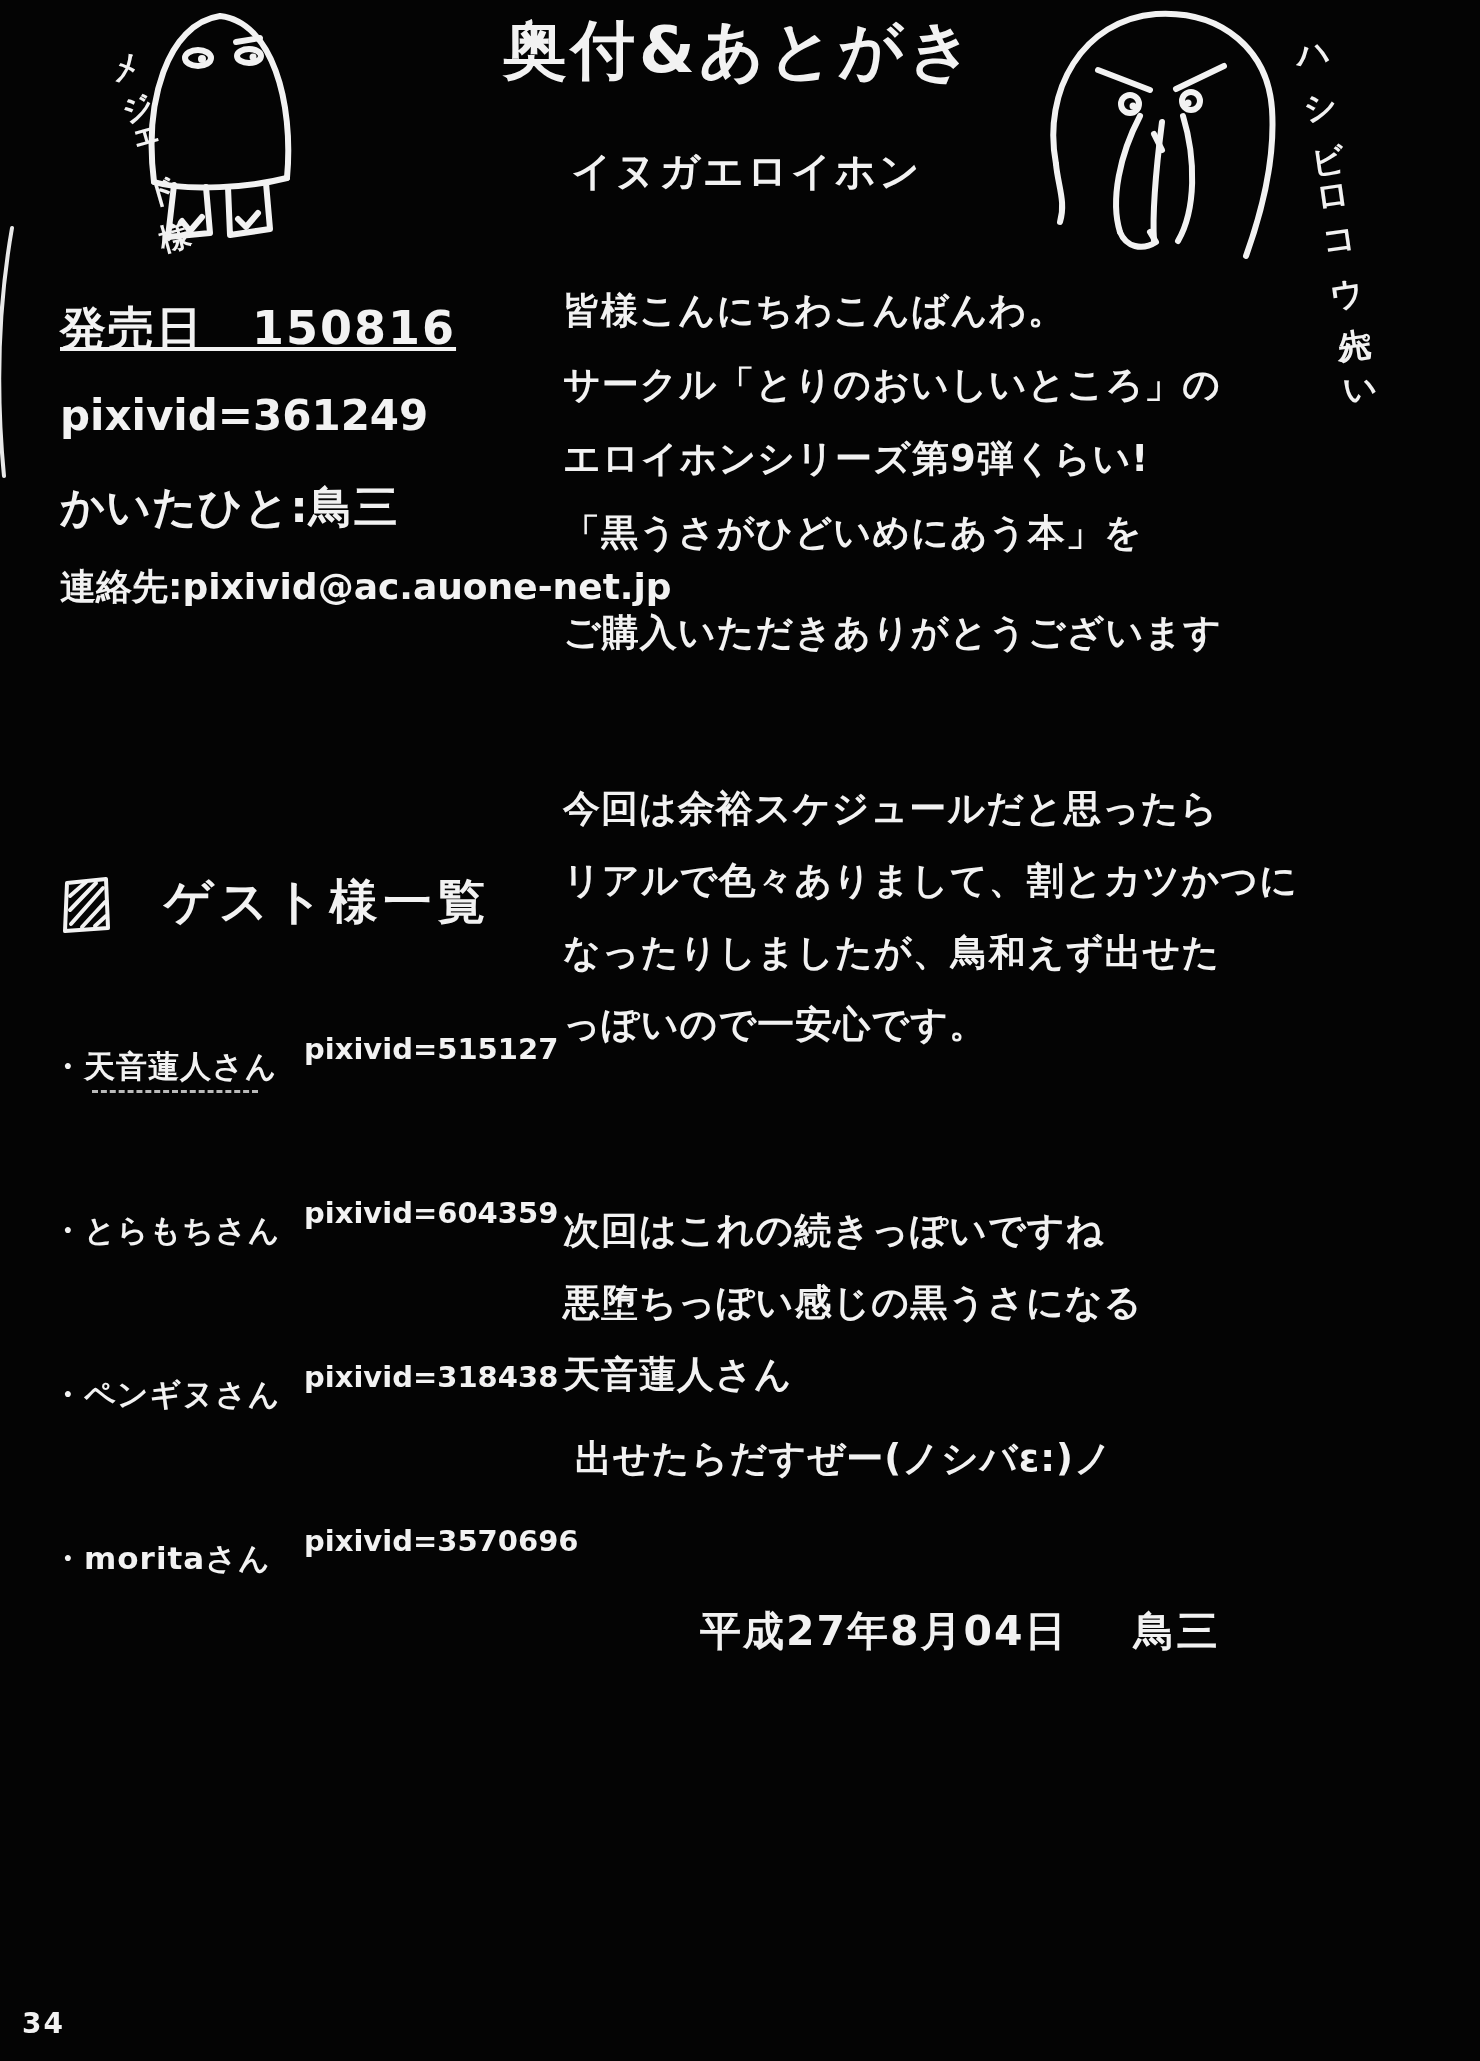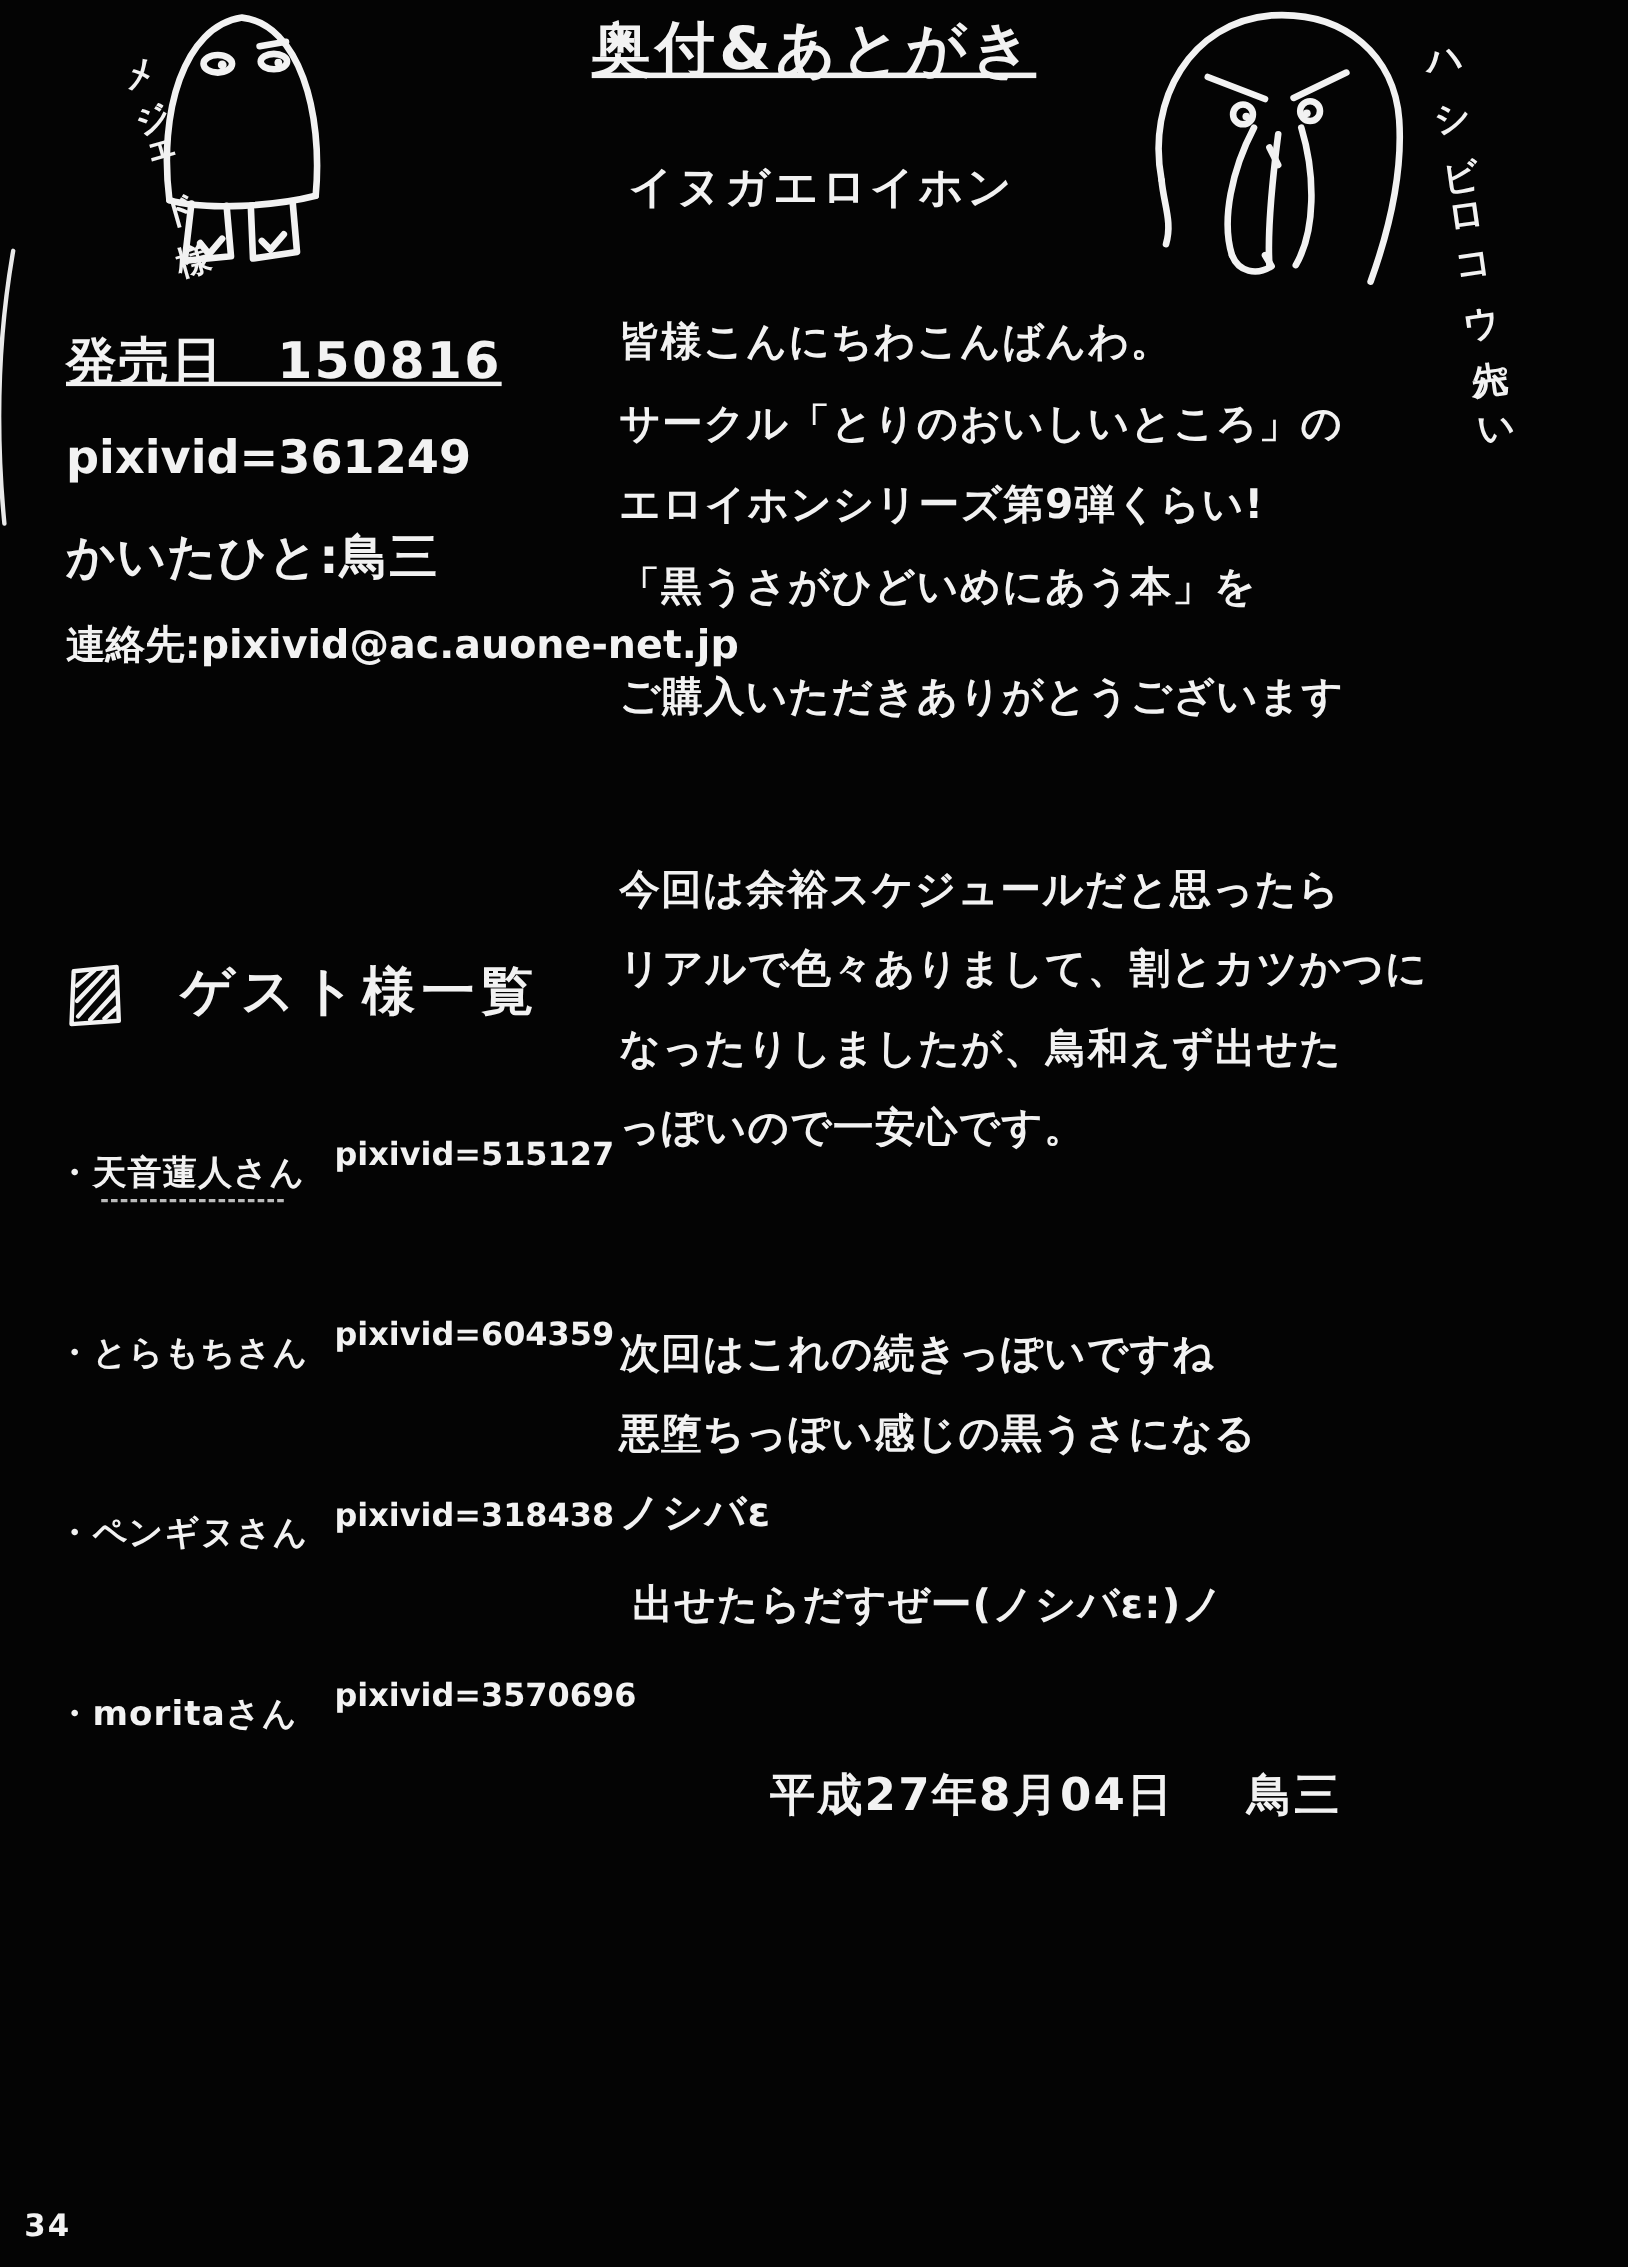--- a/index.html
+++ b/index.html
@@ -6,21 +6,21 @@
   .page{
     position:relative;
     width:1480px;height:2061px;
     background:#040404;
     color:#f2f2f2;
     font-family:"DejaVu Sans",sans-serif;
     font-weight:700;
     overflow:hidden;
   }
   .hand{position:absolute;white-space:pre;line-height:1.15;color:#f2f2f2;}
-  .title{left:50%;top:14px;transform:translateX(-50%);font-size:54px;letter-spacing:4px;text-decoration:underline;}
+  .title{left:50%;top:14px;transform:translateX(-50%);font-size:64px;letter-spacing:4px;}
   .subtitle{left:50%;top:148px;transform:translateX(-48%);font-size:40px;letter-spacing:3px;}
   .vlabel{position:absolute;writing-mode:vertical-rl;text-orientation:upright;font-weight:700;color:#f2f2f2;}
   .medjed-label{left:96px;top:34px;font-size:31px;letter-spacing:7px;transform:rotate(-16deg);transform-origin:top center;}
   .shoebill-label{left:1286px;top:26px;font-size:33px;letter-spacing:9px;transform:rotate(-8deg);transform-origin:top center;}
   .c-line0{left:60px;top:302px;font-size:46px;letter-spacing:2px;text-decoration:underline;}
   .c-line1{left:60px;top:392px;font-size:42px;}
   .c-line2{left:60px;top:482px;font-size:44px;letter-spacing:1px;}
   .c-line3{left:60px;top:566px;font-size:36px;}
   .rcol{left:563px;font-size:37px;letter-spacing:1px;}
   .g0{top:290px;} .g1{top:364px;} .g2{top:438px;} .g3{top:512px;} .g4{top:612px;}
@@ -114,21 +114,21 @@
   <div class="hand gpix  row1">pixivid=604359</div>
 
   <div class="hand gname row2">・ペンギヌさん</div>
   <div class="hand gpix  row2">pixivid=318438</div>
 
   <div class="hand gname row3">・moritaさん</div>
   <div class="hand gpix  row3">pixivid=3570696</div>
 
   <div class="hand rcol b0">次回はこれの続きっぽいですね</div>
   <div class="hand rcol b1">悪堕ちっぽい感じの黒うさになる</div>
-  <div class="hand rcol b2">ノシバε</div>
+  <div class="hand rcol b2">天音蓮人さん</div>
   <div class="hand rcol b3">出せたらだすぜー(ノシバε:)ノ</div>
 
   <div class="hand closing">
     <span>平成27年8月04日</span>
     <span>鳥三</span>
   </div>
 
   <div class="hand pagenum">34</div>
 
 </div>

